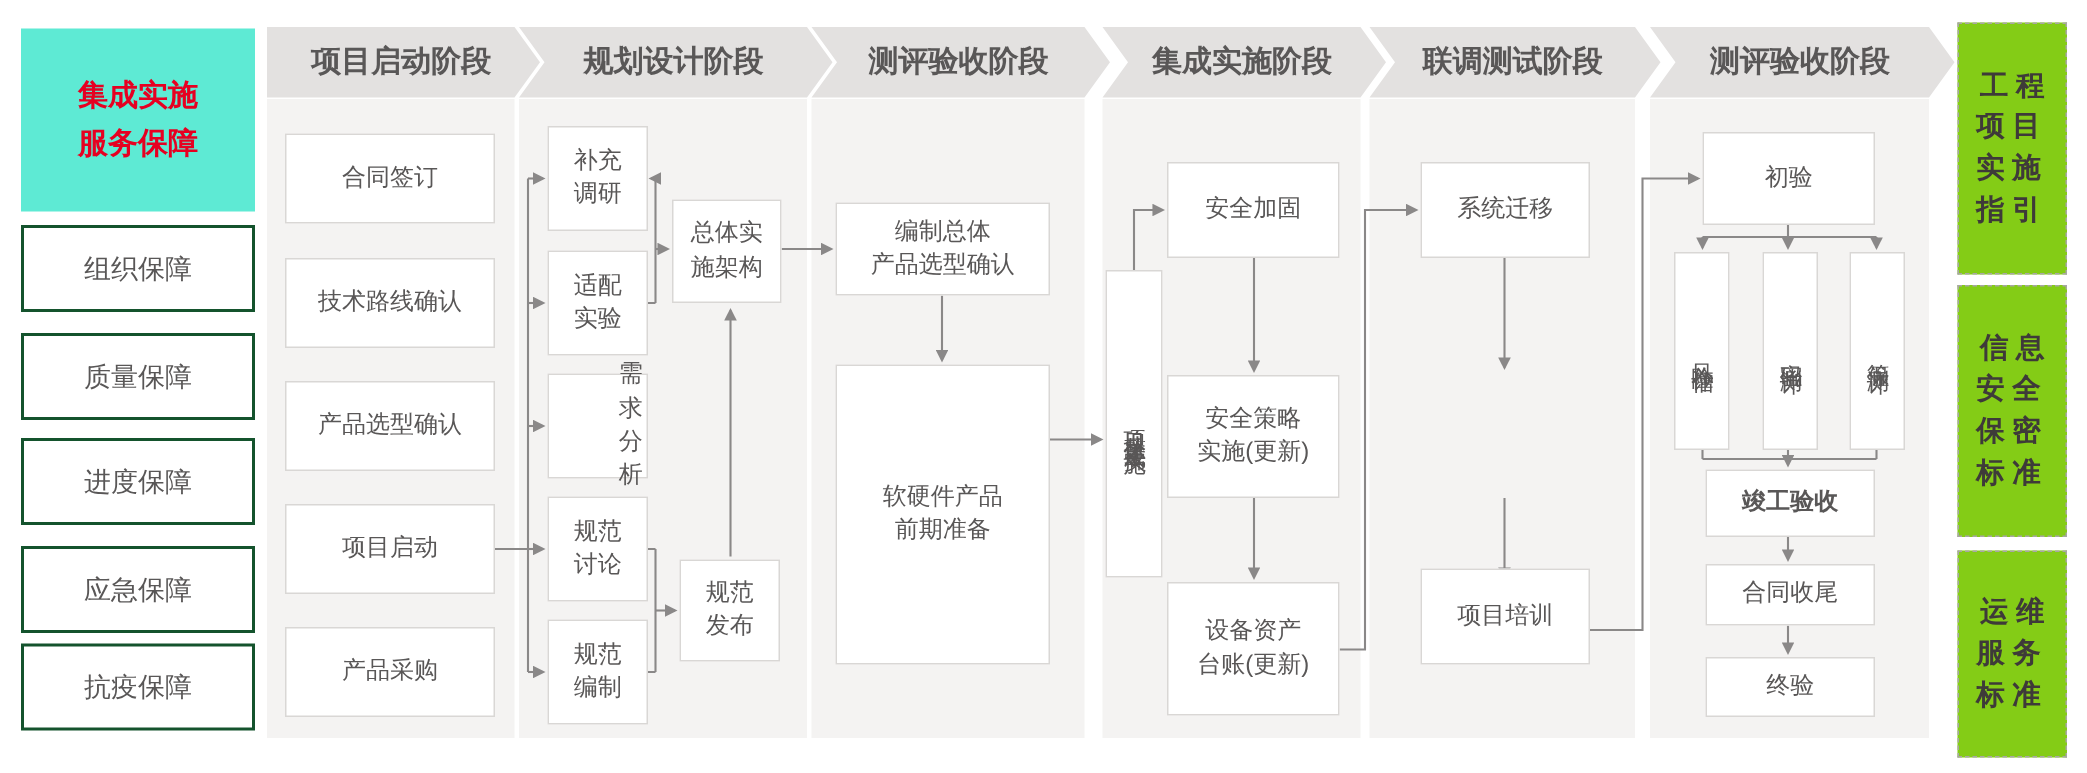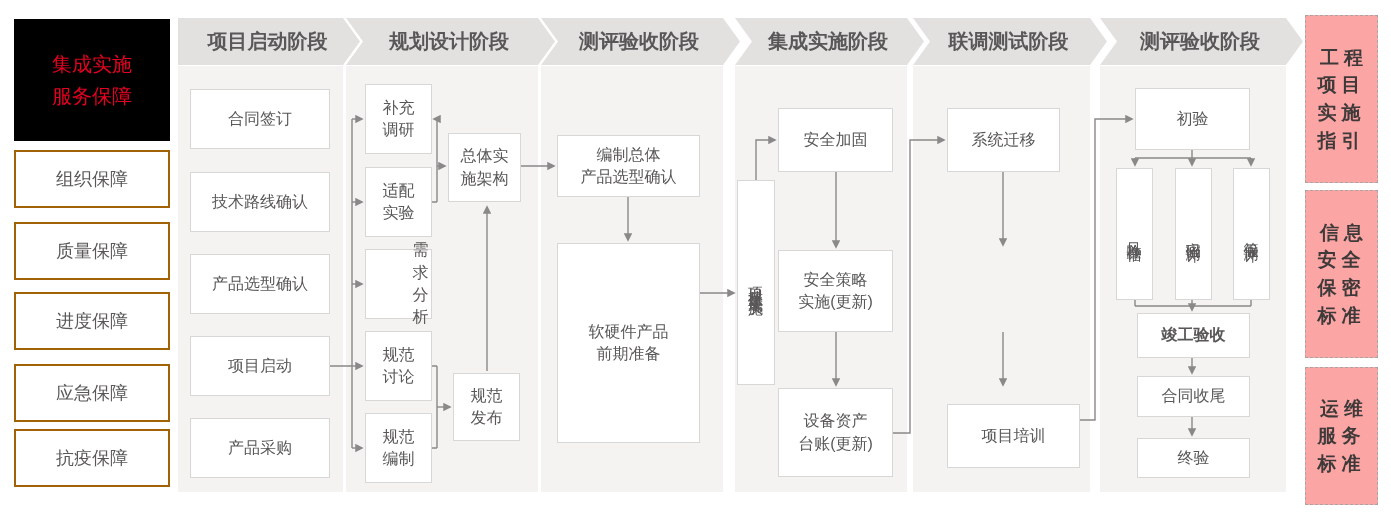--- a/index.html
+++ b/index.html
@@ -17,31 +17,31 @@
     position:absolute;background:#ffffff;border:1px solid #d9d7d5;z-index:2;
     display:flex;align-items:center;justify-content:center;text-align:center;
     font-size:16px;line-height:1.4;color:#595757;white-space:pre-line;box-sizing:border-box;
   }
   .node.small{font-size:16px;}
   .node.vnode{
     writing-mode:vertical-rl;text-orientation:upright;letter-spacing:2px;
     font-size:15px;line-height:1;white-space:normal;padding:6px 0;
   }
   .side-title{
-    position:absolute;left:14px;top:19px;width:156px;height:122px;background:#000000;
+    position:absolute;left:14px;top:19px;width:156px;height:122px;background:#5eead4;
     display:flex;align-items:center;justify-content:center;text-align:center;
-    font-size:20px;font-weight:normal;color:#e60021;line-height:1.6;white-space:pre-line;z-index:2;
+    font-size:20px;font-weight:bold;color:#e60021;line-height:1.6;white-space:pre-line;z-index:2;
   }
   .side-item{
     position:absolute;left:14px;width:156px;height:58px;background:#ffffff;
-    border:2px solid #a16207;box-sizing:border-box;display:flex;align-items:center;justify-content:center;
+    border:2px solid #14532d;box-sizing:border-box;display:flex;align-items:center;justify-content:center;
     font-size:18px;color:#595757;z-index:2;
   }
   .dash-box{
-    position:absolute;left:1305px;width:73px;background:#fca5a5;border:1px dashed #a8a6a5;
+    position:absolute;left:1305px;width:73px;background:#84cc16;border:1px dashed #a8a6a5;
     box-sizing:border-box;display:flex;align-items:center;justify-content:center;text-align:center;
     font-size:19px;font-weight:bold;color:#3e3a39;line-height:1.45;letter-spacing:5px;
     white-space:pre-line;z-index:2;text-indent:5px;
   }
 </style>
 </head>
 <body>
 
 <div id="stage">
 
@@ -154,21 +154,21 @@
 前期准备</div>
 
   <div class="node vnode" style="left:737px;top:180px;width:38px;height:205px;">项目整体集成实施</div>
   <div class="node" style="left:778px;top:108px;width:115px;height:64px;">安全加固</div>
   <div class="node" style="left:778px;top:250px;width:115px;height:82px;">安全策略
 实施(更新)</div>
   <div class="node" style="left:778px;top:388px;width:115px;height:89px;">设备资产
 台账(更新)</div>
 
   <div class="node" style="left:947px;top:108px;width:113px;height:64px;">系统迁移</div>
-  <div class="node" style="left:947px;top:404px;width:133px;height:64px;">项目培训</div>
+  <div class="node" style="left:947px;top:379px;width:113px;height:64px;">项目培训</div>
 
   <div class="node" style="left:1135px;top:88px;width:115px;height:62px;">初验</div>
   <div class="node vnode" style="left:1116px;top:168px;width:37px;height:132px;">风险评估</div>
   <div class="node vnode" style="left:1175px;top:168px;width:37px;height:132px;">密码测评</div>
   <div class="node vnode" style="left:1233px;top:168px;width:37px;height:132px;">等保测评</div>
   <div class="node" style="left:1137px;top:313px;width:113px;height:45px;font-weight:bold;">竣工验收</div>
   <div class="node" style="left:1137px;top:376px;width:113px;height:41px;">合同收尾</div>
   <div class="node" style="left:1137px;top:438px;width:113px;height:40px;">终验</div>
 
   <div class="dash-box" style="top:15px;height:168px;">工程

